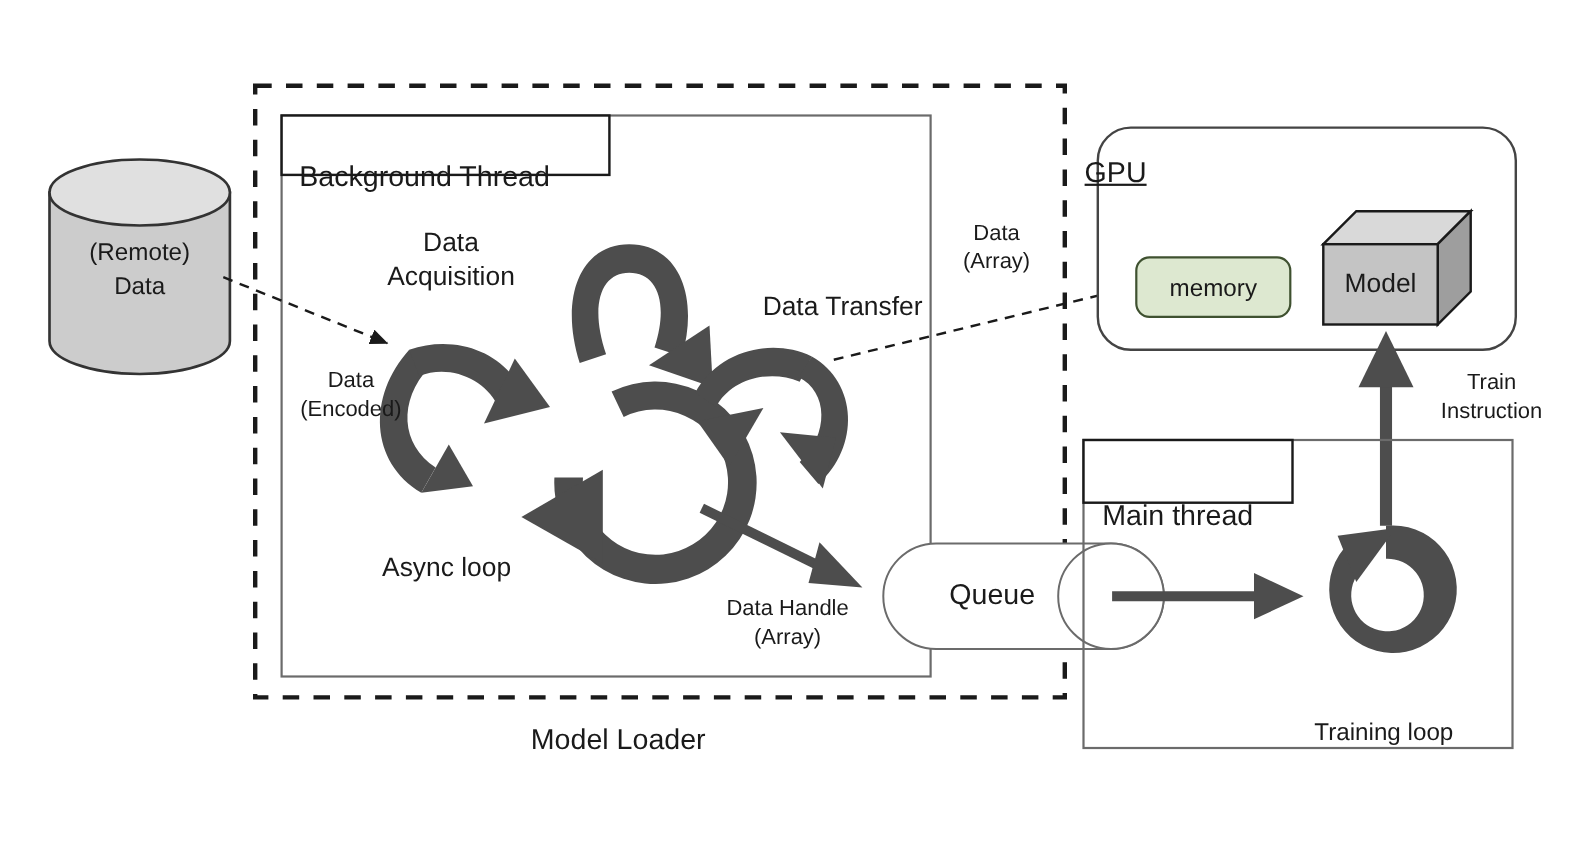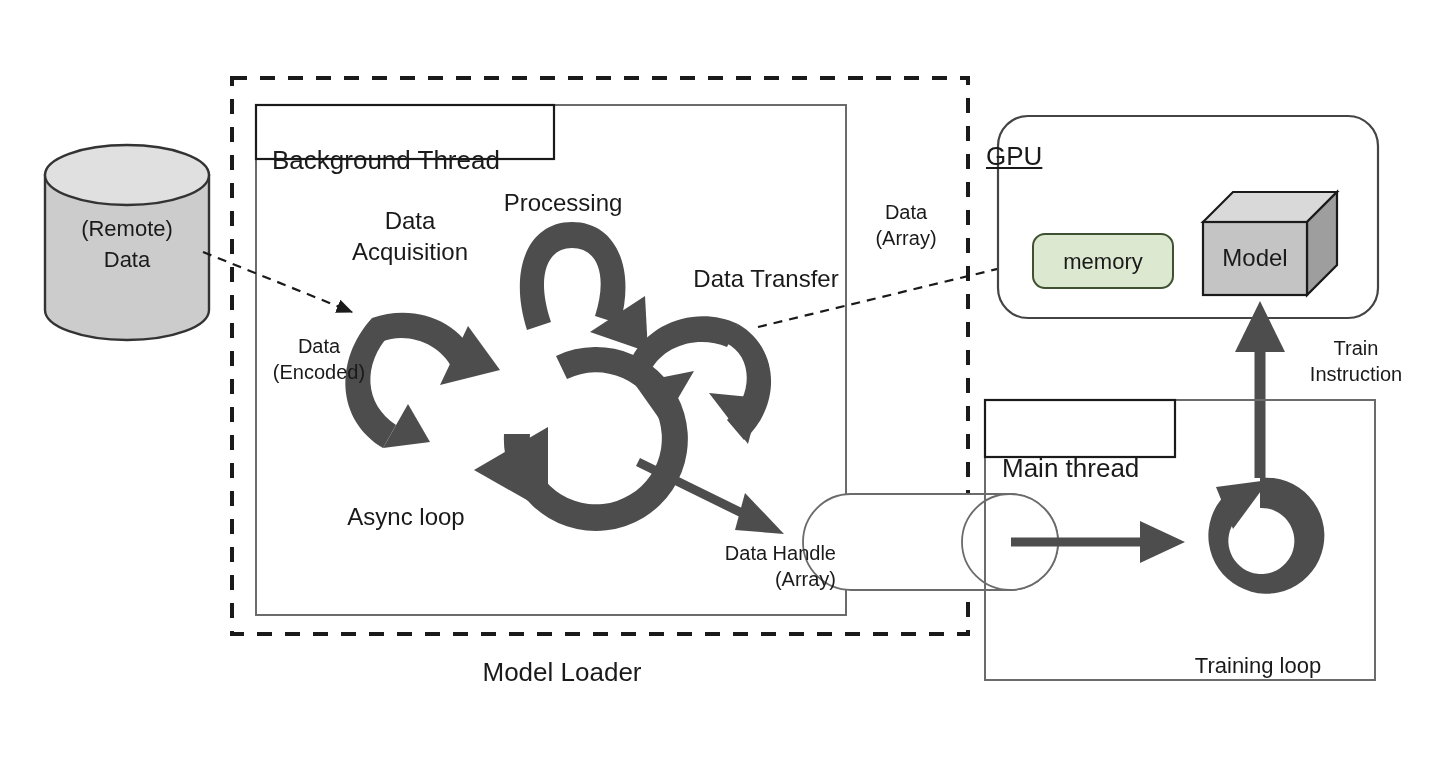--- a/index.html
+++ b/index.html
@@ -163,32 +163,32 @@
   <div class="lbl s22 ctr" style="left:127px; top:215px; width:180px;">(Remote)</div>
   <div class="lbl s22 ctr" style="left:127px; top:246px; width:180px;">Data</div>
 
   <div class="lbl s26" style="left:272px; top:100px;margin-top:44px;">Background Thread</div>
 
   <div class="lbl s26 ctr" style="left:562px; top:656px; width:340px;">Model Loader</div>
 
   <div class="lbl s24 ctr" style="left:410px; top:206px; width:260px;">Data
 Acquisition</div>
 
-  <div class="lbl s24 ctr" style="left:563px; top:188px; width:260px;">Processing</div>
 
   <div class="lbl s24 ctr" style="left:766px; top:264px; width:280px;">Data Transfer</div>
 
   <div class="lbl s24 ctr" style="left:406px; top:502px; width:260px;">Async loop</div>
 
   <div class="lbl s20 ctr" style="left:319px; top:334px; width:200px;">Data
 (Encoded)</div>
 
-  <div class="lbl s20 ctr" style="left:716px; top:541px; width:240px;text-align:right;">Data Handle
+  <div class="lbl s20 ctr" style="left:716px; top:541px; width:240px;">Data Handle
 (Array)</div>
 
+  <div class="lbl s26 ctr" style="left:902px; top:524px; width:200px;">Queue</div>
 
   <div class="lbl s20 ctr" style="left:906px; top:200px; width:180px;">Data
 (Array)</div>
 
   <div class="lbl s20 ctr" style="left:1356px; top:336px; width:200px;">Train
 Instruction</div>
 
   <div class="lbl s26" style="left:986px; top:140px;text-decoration:underline;">GPU</div>
 
   <div class="lbl s24 ctr" style="left:1255px; top:243px; width:160px;">Model</div>

